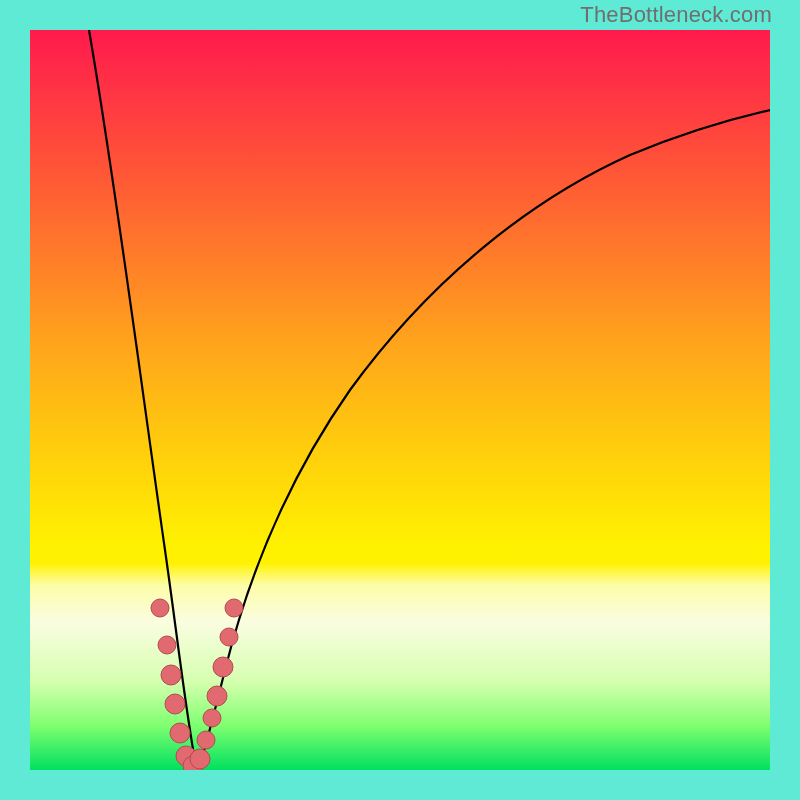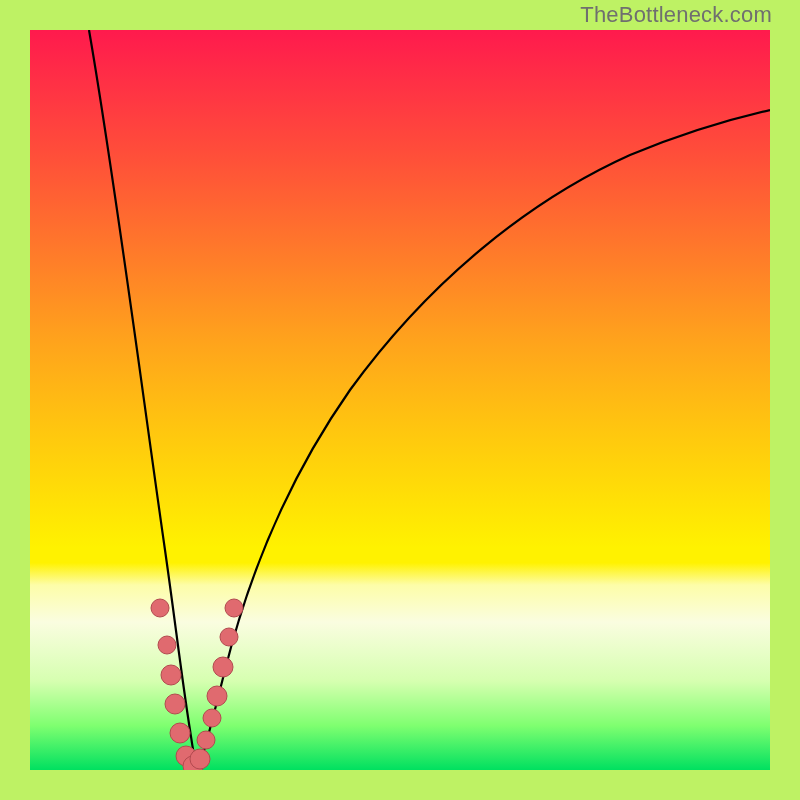--- a/index.html
+++ b/index.html
@@ -7,21 +7,21 @@
     padding: 0;
     width: 800px;
     height: 800px;
     overflow: hidden;
     background: #000;
     font-family: Arial, Helvetica, sans-serif;
   }
   .frame {
     position: absolute;
     inset: 0;
-    background: #bef264;
+    background: #5eead4;
   }
   .plot-area {
     position: absolute;
     left: 30px;
     top: 30px;
     width: 740px;
     height: 740px;
     background: linear-gradient(
       to bottom,
       #ff1a4d 0%,

